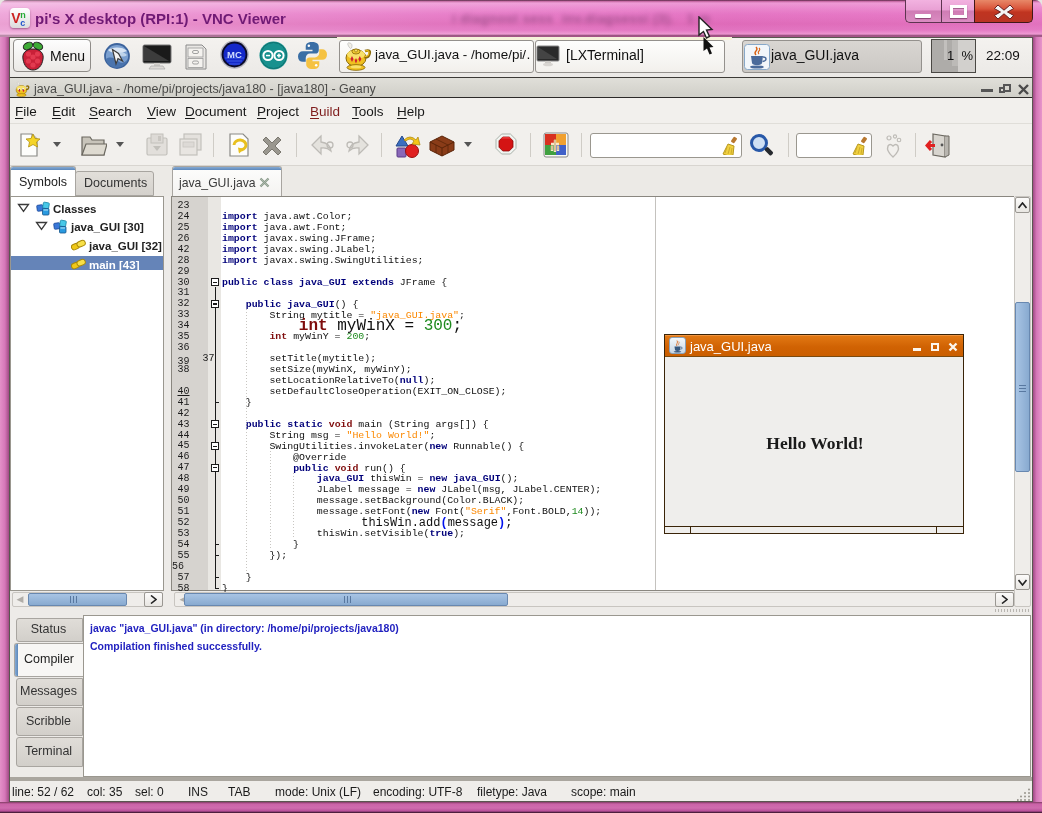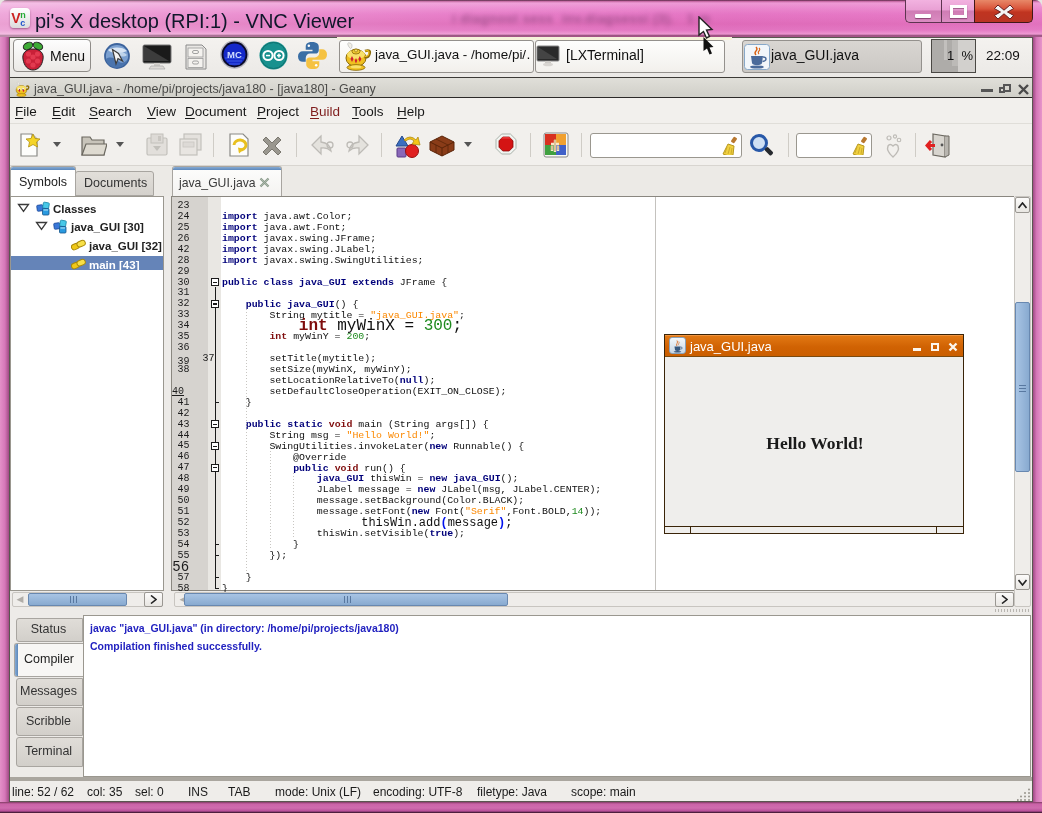--- a/index.html
+++ b/index.html
@@ -20,21 +20,21 @@
  background:linear-gradient(100deg,rgba(255,255,255,.34) 0%,rgba(255,255,255,.12) 28%,rgba(255,240,252,.04) 42%,rgba(210,60,160,.10) 70%,rgba(235,130,200,.10) 100%);"></div>
 
 <div class="ab" style="left:452px;top:11px;width:420px;height:18px;filter:blur(2.4px);color:#7c3a6e;font-size:13px;font-weight:bold;letter-spacing:.5px;opacity:.62;">i&nbsp;diagnost&nbsp;sess&nbsp;&nbsp;inv.diagsessi&nbsp;(3).&nbsp;&nbsp;&nbsp;1&nbsp;m</div>
 
 <div class="ab" style="left:10px;top:8px;width:20px;height:20px;background:linear-gradient(180deg,#fff,#dcdcdc);border-radius:4px;box-shadow:0 1px 2px rgba(90,30,70,.5);"></div>
 <svg class="ab" style="left:11px;top:9px;" width="18" height="18" viewBox="0 0 18 18">
  <text x="0.2" y="14" font-family="Liberation Sans" font-size="14" font-weight="bold" fill="#cc2222">V</text>
  <text x="9.3" y="8.5" font-family="Liberation Sans" font-size="9" font-weight="bold" fill="#22aa33">n</text>
  <text x="9.3" y="16.5" font-family="Liberation Sans" font-size="9" font-weight="bold" fill="#2255cc">c</text>
 </svg>
-<div class="ab" style="left:35px;top:10px;font-size:20px;color:#0f172a;">pi's X desktop (RPI:1) - VNC Viewer</div>
+<div class="ab" style="left:35px;top:10px;font-size:15px;color:#701a75;font-weight:bold;">pi's X desktop (RPI:1) - VNC Viewer</div>
 
 <div class="ab" style="left:905px;top:0px;width:128px;height:23px;">
  <div class="ab" style="left:0;top:0;width:36px;height:23px;border:1px solid #5e3450;border-right:none;border-top:none;border-radius:0 0 0 5px;background:linear-gradient(180deg,#f2b2e0 0,#e9a0d4 45%,#cf7cb4 50%,#db8cc2 100%);box-sizing:border-box;"></div>
  <div class="ab" style="left:36px;top:0;width:33px;height:23px;border:1px solid #5e3450;border-right:none;border-top:none;background:linear-gradient(180deg,#f2b2e0 0,#e9a0d4 45%,#cf7cb4 50%,#db8cc2 100%);box-sizing:border-box;"></div>
  <div class="ab" style="left:69px;top:0;width:59px;height:23px;border:1px solid #401818;border-top:none;border-radius:0 0 5px 0;background:linear-gradient(180deg,#e88868 0,#d9543a 40%,#c03420 55%,#b93424 100%);box-sizing:border-box;"></div>
  <div class="ab" style="left:10px;top:14px;width:16px;height:3.5px;background:#fff;box-shadow:0 1px 1px rgba(80,20,60,.6);border-radius:1px;"></div>
  <div class="ab" style="left:45px;top:5px;width:17px;height:13px;border:3px solid #fff;box-shadow:0 1px 1px rgba(80,20,60,.5),inset 0 1px 1px rgba(80,20,60,.5);box-sizing:border-box;"></div>
  <svg class="ab" style="left:88px;top:4px;" width="22" height="16" viewBox="0 0 22 16">
       <path d="M5 1 L11 6.2 L17 1 L20.6 4.6 L14.5 8 L20.6 11.4 L17 15 L11 9.8 L5 15 L1.4 11.4 L7.5 8 L1.4 4.6 Z" fill="#f4f4f4" stroke="#6a2020" stroke-width="1"></path>
     </svg>
@@ -366,37 +366,37 @@
 <div class="ab mono" style="left:172px;top:277.51px;width:17.5px;font-size:10px;line-height:10px;color:#1c1c1c;text-align:right;">30</div>
 <div class="ab mono" style="left:172px;top:288.44px;width:17.5px;font-size:10px;line-height:10px;color:#1c1c1c;text-align:right;">31</div>
 <div class="ab mono" style="left:172px;top:299.37px;width:17.5px;font-size:10px;line-height:10px;color:#1c1c1c;text-align:right;">32</div>
 <div class="ab mono" style="left:172px;top:310.30px;width:17.5px;font-size:10px;line-height:10px;color:#1c1c1c;text-align:right;">33</div>
 <div class="ab mono" style="left:172px;top:321.23px;width:17.5px;font-size:10px;line-height:10px;color:#1c1c1c;text-align:right;">34</div>
 <div class="ab mono" style="left:172px;top:332.16px;width:17.5px;font-size:10px;line-height:10px;color:#1c1c1c;text-align:right;">35</div>
 <div class="ab mono" style="left:172px;top:343.09px;width:17.5px;font-size:10px;line-height:10px;color:#1c1c1c;text-align:right;">36</div>
 <div class="ab mono" style="left:160px;top:354.02px;width:17.5px;font-size:10px;line-height:10px;color:#1c1c1c;text-align:right;margin-left:37px;">37</div>
 <div class="ab mono" style="left:172px;top:364.95px;width:17.5px;font-size:10px;line-height:10px;color:#1c1c1c;text-align:right;">38</div>
 <div class="ab mono" style="left:172px;top:357px;width:17.5px;font-size:10px;line-height:10px;color:#1c1c1c;text-align:right;">39</div>
-<div class="ab mono" style="left:172px;top:386.81px;width:17.5px;font-size:10px;line-height:10px;color:#1c1c1c;text-align:left;text-decoration:underline;">40</div>
+<div class="ab mono" style="left:172px;top:386.81px;width:17.5px;font-size:10px;line-height:10px;color:#1c1c1c;text-align:right;text-decoration:underline;">40</div>
 <div class="ab mono" style="left:172px;top:397.74px;width:17.5px;font-size:10px;line-height:10px;color:#1c1c1c;text-align:right;">41</div>
 <div class="ab mono" style="left:172px;top:408.67px;width:17.5px;font-size:10px;line-height:10px;color:#1c1c1c;text-align:right;">42</div>
 <div class="ab mono" style="left:172px;top:419.60px;width:17.5px;font-size:10px;line-height:10px;color:#1c1c1c;text-align:right;">43</div>
 <div class="ab mono" style="left:172px;top:430.53px;width:17.5px;font-size:10px;line-height:10px;color:#1c1c1c;text-align:right;">44</div>
 <div class="ab mono" style="left:172px;top:441.46px;width:17.5px;font-size:10px;line-height:10px;color:#1c1c1c;text-align:right;">45</div>
 <div class="ab mono" style="left:172px;top:452.39px;width:17.5px;font-size:10px;line-height:10px;color:#1c1c1c;text-align:right;">46</div>
 <div class="ab mono" style="left:172px;top:463.32px;width:17.5px;font-size:10px;line-height:10px;color:#1c1c1c;text-align:right;">47</div>
 <div class="ab mono" style="left:172px;top:474.25px;width:17.5px;font-size:10px;line-height:10px;color:#1c1c1c;text-align:right;">48</div>
 <div class="ab mono" style="left:172px;top:485.18px;width:17.5px;font-size:10px;line-height:10px;color:#1c1c1c;text-align:right;">49</div>
 <div class="ab mono" style="left:172px;top:496.11px;width:17.5px;font-size:10px;line-height:10px;color:#1c1c1c;text-align:right;">50</div>
 <div class="ab mono" style="left:172px;top:507.04px;width:17.5px;font-size:10px;line-height:10px;color:#1c1c1c;text-align:right;">51</div>
 <div class="ab mono" style="left:172px;top:517.97px;width:17.5px;font-size:10px;line-height:10px;color:#1c1c1c;text-align:right;">52</div>
 <div class="ab mono" style="left:172px;top:528.90px;width:17.5px;font-size:10px;line-height:10px;color:#1c1c1c;text-align:right;">53</div>
 <div class="ab mono" style="left:172px;top:539.83px;width:17.5px;font-size:10px;line-height:10px;color:#1c1c1c;text-align:right;">54</div>
 <div class="ab mono" style="left:172px;top:550.76px;width:17.5px;font-size:10px;line-height:10px;color:#1c1c1c;text-align:right;">55</div>
-<div class="ab mono" style="left:172px;top:561.69px;width:17.5px;font-size:14px;line-height:10px;color:#1c1c1c;text-align:center;">56</div>
+<div class="ab mono" style="left:172px;top:561.69px;width:17.5px;font-size:10px;line-height:10px;color:#1c1c1c;text-align:left;">56</div>
 <div class="ab mono" style="left:172px;top:572.62px;width:17.5px;font-size:10px;line-height:10px;color:#1c1c1c;text-align:right;">57</div>
 <div class="ab mono" style="left:172px;top:583.55px;width:17.5px;font-size:10px;line-height:10px;color:#1c1c1c;text-align:right;">58</div>
 <div class="ab mono" style="left:222.0px;top:212.13px;font-size:9.9px;line-height:10px;color:#101010;"><span class="kw">import</span> java.awt.Color;</div>
 <div class="ab mono" style="left:222.0px;top:223.06px;font-size:9.9px;line-height:10px;color:#101010;"><span class="kw">import</span> java.awt.Font;</div>
 <div class="ab mono" style="left:222.0px;top:233.99px;font-size:9.9px;line-height:10px;color:#101010;"><span class="kw">import</span> javax.swing.JFrame;</div>
 <div class="ab mono" style="left:222.0px;top:244.92px;font-size:9.9px;line-height:10px;color:#101010;"><span class="kw">import</span> javax.swing.JLabel;</div>
 <div class="ab mono" style="left:222.0px;top:255.85px;font-size:9.9px;line-height:10px;color:#101010;"><span class="kw">import</span> javax.swing.SwingUtilities;</div>
 <div class="ab mono" style="left:222.0px;top:277.71px;font-size:9.9px;line-height:10px;color:#101010;"><span class="kw">public</span> <span class="kw">class</span> <span class="kw">java_GUI</span> <span class="kw">extends</span> JFrame {</div>
 <div class="ab mono" style="left:222.0px;top:299.57px;font-size:9.9px;line-height:10px;color:#101010;">    <span class="kw">public</span> <span class="kw">java_GUI</span>() {</div>
 <div class="ab mono" style="left:222.0px;top:310.50px;font-size:9.9px;line-height:10px;color:#101010;">        String mytitle = <span class="st">"java_GUI.java"</span>;</div>

